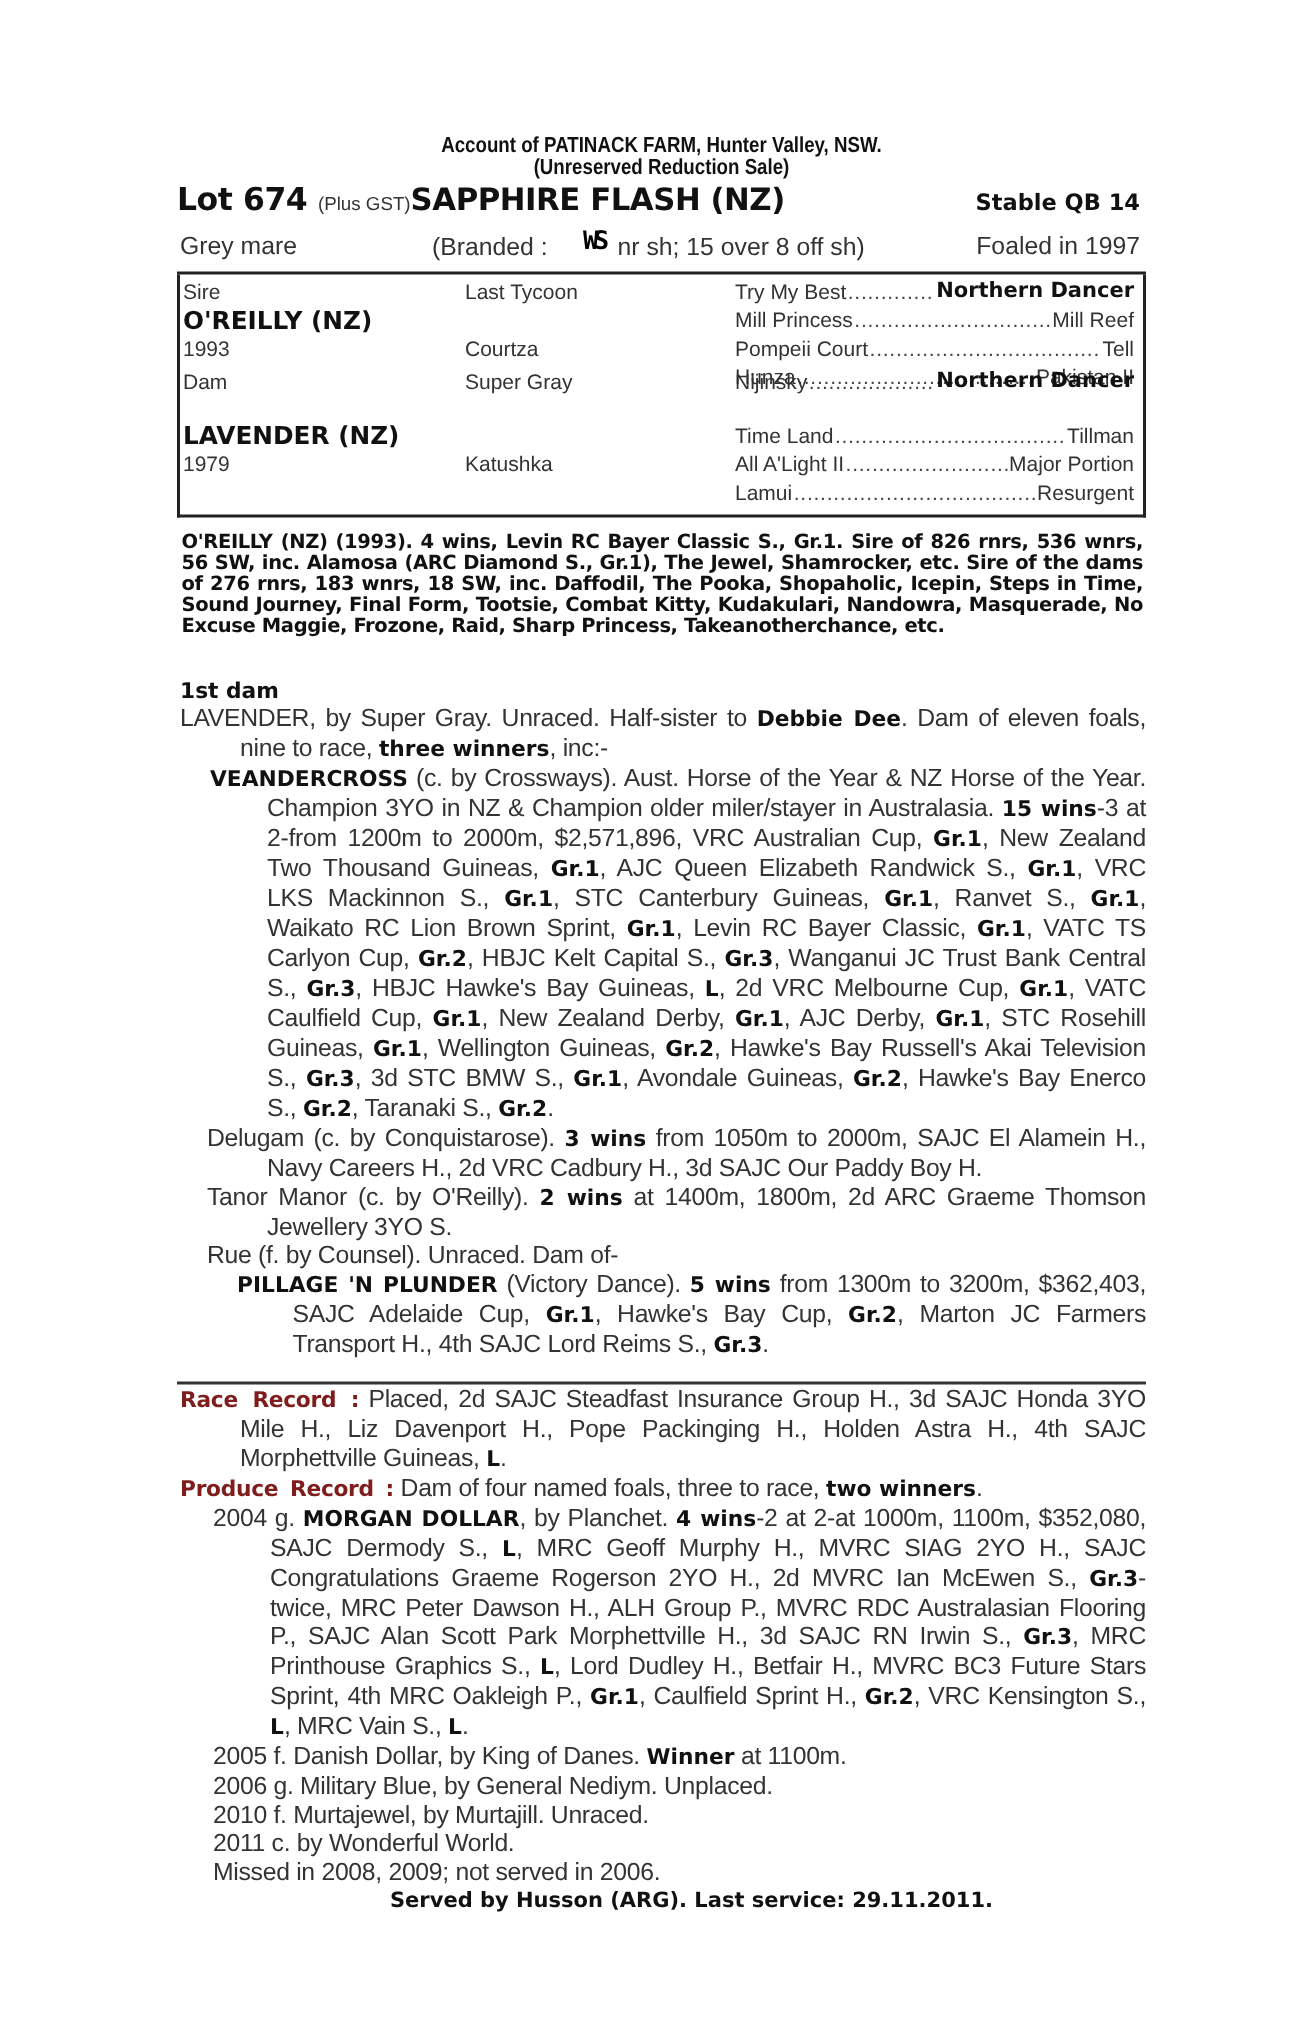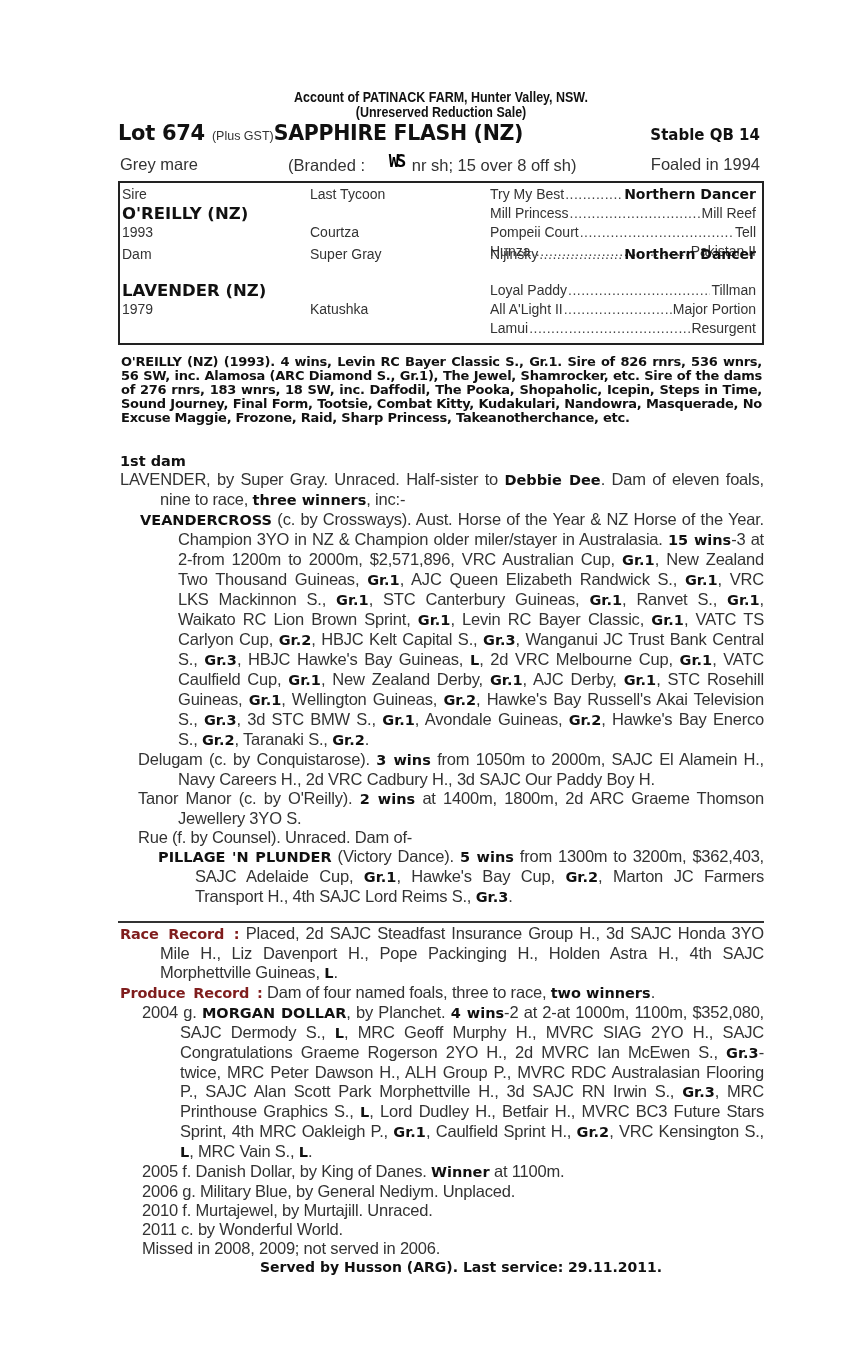--- a/index.html
+++ b/index.html
@@ -58,21 +58,21 @@
       <span class="plusgst">(Plus GST)</span><span class="horse">SAPPHIRE FLASH (NZ)</span>
     </span>
     <span class="stable">Stable QB 14</span>
   </div>
 
   <div class="descline">
     <span class="desc-left">Grey mare</span>
     <span class="desc-mid">
       <span>(Branded : </span><span class="brand">WS</span><span> nr sh; 15 over 8 off sh)</span>
     </span>
-    <span class="desc-right">Foaled in 1994</span>
+    <span class="desc-right">Foaled in 1997</span>
   </div>
 
   <div class="pedbox">
     <div class="prow" style="top:2px">
       <span class="c1">Sire</span>
       <span class="c2">Last Tycoon</span>
       <span class="c3">
           <span class="n">Try My Best</span>
           <span class="dots"></span>
           <span class="s bold">Northern Dancer</span>
@@ -107,21 +107,21 @@
       <span class="c2">Super Gray</span>
       <span class="c3">
           <span class="n">Nijinsky</span>
           <span class="dots"></span>
           <span class="s bold">Northern Dancer</span>
         </span>
     </div>
     <div class="prow" style="top:98px">
       <span class="c1 bigname">LAVENDER (NZ)</span>
       <span class="c3">
-          <span class="n">Loyal Paddy</span>
+          <span class="n">Time Land</span>
           <span class="dots"></span>
           <span class="s">Tillman</span>
         </span>
     </div>
     <div class="prow" style="top:117px">
       <span class="c1">1979</span>
       <span class="c2">Katushka</span>
       <span class="c3">
           <span class="n">All A'Light II</span>
           <span class="dots"></span>

